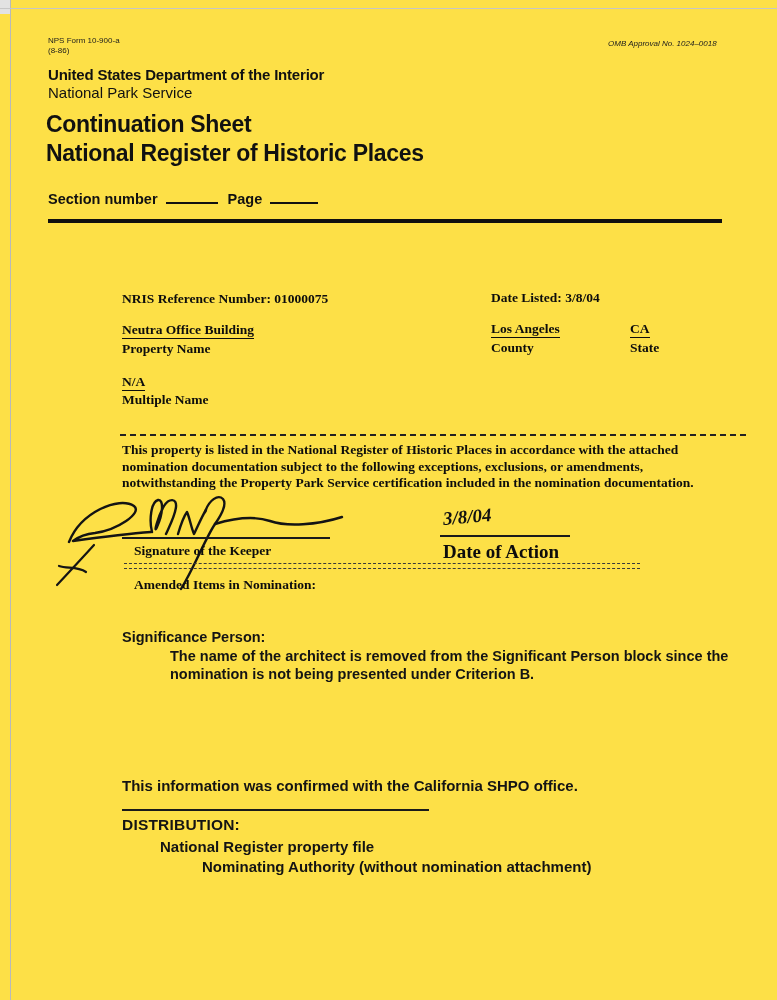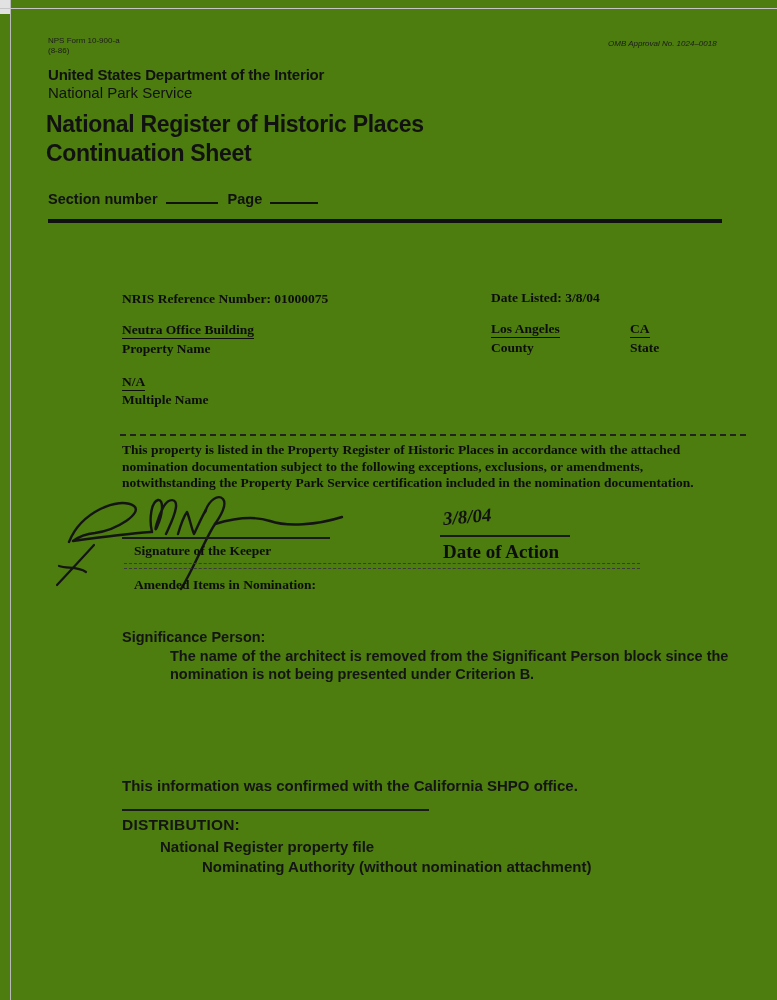--- a/index.html
+++ b/index.html
@@ -2,21 +2,21 @@
 <html><head>
 <meta charset="utf-8">
 <style>
   * { margin: 0; padding: 0; box-sizing: border-box; }
   html, body { background: #ffffff; }
   body { font-family: "Liberation Sans", sans-serif; color: #111; }
   #page {
     position: relative;
     width: 777px;
     height: 1000px;
-    background: #4d7c0f;
+    background: #fde047;
     overflow: hidden;
   }
   .abs { position: absolute; }
 
   
   .edge-left { left: 10px; top: 0; width: 1px; height: 1000px; background: #b9b9b9; }
   .edge-top { left: 0; top: 8px; width: 777px; height: 1px; background: #c6c6c6; }
   .corner-patch { left: 0; top: 0; width: 10px; height: 14px; background: #e2e2e2; }
 
   
@@ -90,22 +90,22 @@
   <div class="abs form-no">
     <div>NPS Form 10-900-a</div>
     <div>(8-86)</div>
   </div>
   <div class="abs omb">OMB  Approval No. 1024–0018</div>
 
   <div class="abs dept">United States Department of the Interior</div>
   <div class="abs svc">National Park Service</div>
 
   <div class="abs big-title">
+    <div>Continuation Sheet</div>
     <div>National Register of Historic Places</div>
-    <div>Continuation Sheet</div>
   </div>
 
   <div class="abs section-row">
     <span>Section number</span><span class="blank blank-1"></span><span>Page</span><span class="blank blank-2"></span>
   </div>
 
   <div class="abs thick-rule"></div>
 
 
   <div class="abs serif nris">NRIS Reference Number: 01000075</div>
@@ -117,21 +117,21 @@
   <div class="abs serif county-label">County</div>
   <div class="abs serif state-value"><span class="ul">CA</span></div>
   <div class="abs serif state-label">State</div>
 
   <div class="abs serif na-value"><span class="ul">N/A</span></div>
   <div class="abs serif na-label">Multiple Name</div>
 
   <div class="abs dashed-rule"></div>
 
   <div class="abs serif cert">
-    <div>This property is listed in the Property Register of Historic Places in accordance with the attached</div>
+    <div>This property is listed in the National Register of Historic Places in accordance with the attached</div>
     <div>nomination documentation subject to the following exceptions, exclusions, or amendments,</div>
     <div>notwithstanding the Property Park Service certification included in the nomination documentation.</div>
   </div>
 
   <svg class="abs sig-svg" width="300" height="105" viewBox="0 0 300 105">
     <path d="M 14 50 C 26 20, 64 4, 79 14 C 88 21, 62 38, 40 41 C 30 42, 22 46, 18 49 C 40 46, 70 42, 96 40" stroke-width="2.4"></path>
     <path d="M 97 40 C 94 28, 96 10, 103 8 C 109 7, 108 22, 102 35 C 98 44, 103 24, 109 14 C 114 6, 122 6, 121 15 C 120 24, 114 35, 111 42" stroke-width="2.4"></path>
     <path d="M 123 42 C 126 32, 129 24, 132 20 C 135 27, 136 35, 139 42 C 143 34, 147 24, 151 18" stroke-width="2.4"></path>
     <path d="M 150 20 C 154 8, 163 2, 168 7 C 172 12, 167 22, 160 32 C 150 47, 140 74, 126 97" stroke-width="2.4"></path>
     <path d="M 160 32 C 180 26, 200 24, 215 29 C 232 35, 262 33, 287 25" stroke-width="2.4"></path>

